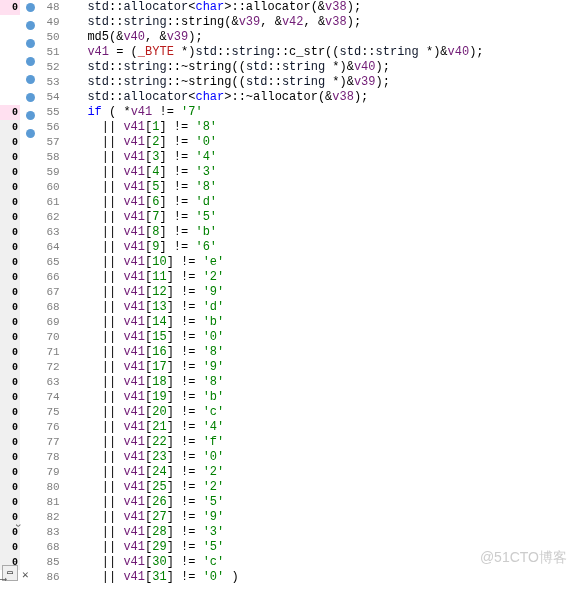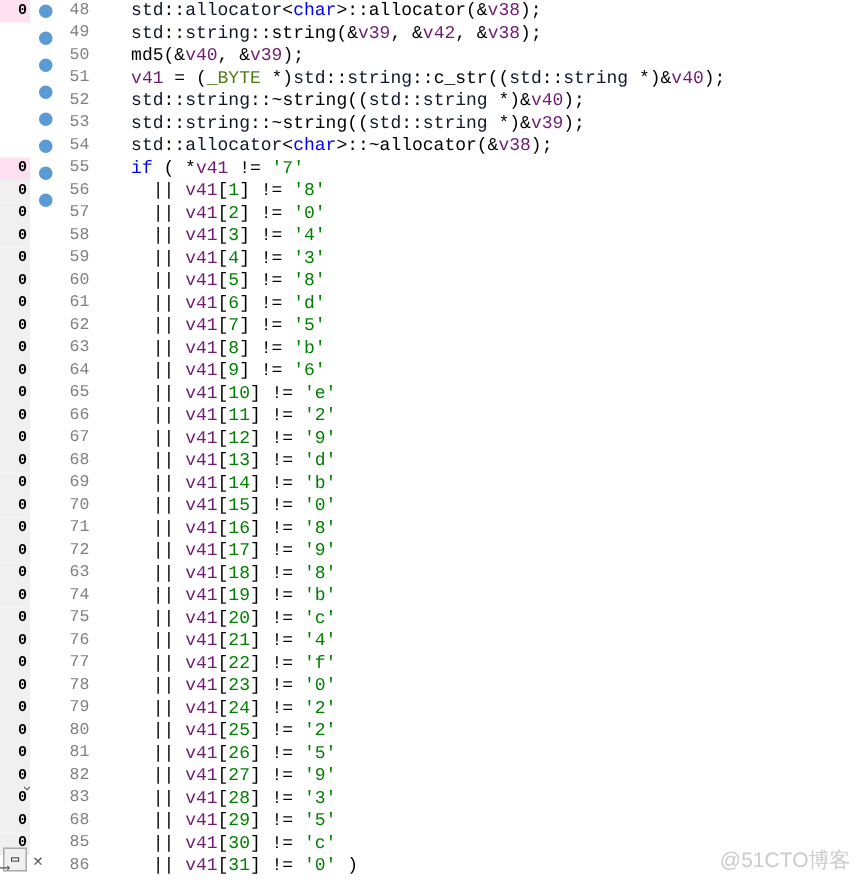--- a/index.html
+++ b/index.html
@@ -60,21 +60,21 @@
     white-space: pre;
     color: #000;
   }
   .code-row { height: 15px; line-height: 15px; }
   .t-type { color: #0f172a; }
   .t-var  { color: #701a75; }
   .t-kw   { color: #0000ff; }
   .t-char { color: #008000; }
   .t-num  { color: #008000; }
   .t-punc { color: #000; }
-  .t-cast { color: #4d7c0f; }
+  .t-cast { color: #b91c1c; }
   .t-fn   { color: #000; }
   .tab {
     position: absolute;
     left: 2px;
     bottom: 10px;
     width: 14px;
     height: 14px;
     border: 1px solid #aaa;
     background: #f0f0f0;
     text-align: center;
@@ -92,21 +92,21 @@
   .close-x {
     position: absolute;
     left: 22px;
     bottom: 10px;
     font-size: 11px;
     color: #555;
   }
   .watermark {
     position: absolute;
     right: 8px;
-    bottom: 8px;
+    bottom: 24px;
     color: #ccc;
     font-size: 14px;
     font-family: sans-serif;
   }
   .gl-bottom {
     position: absolute;
     left: 0;
     bottom: 6px;
     font-size: 10px;
     color: #555;

